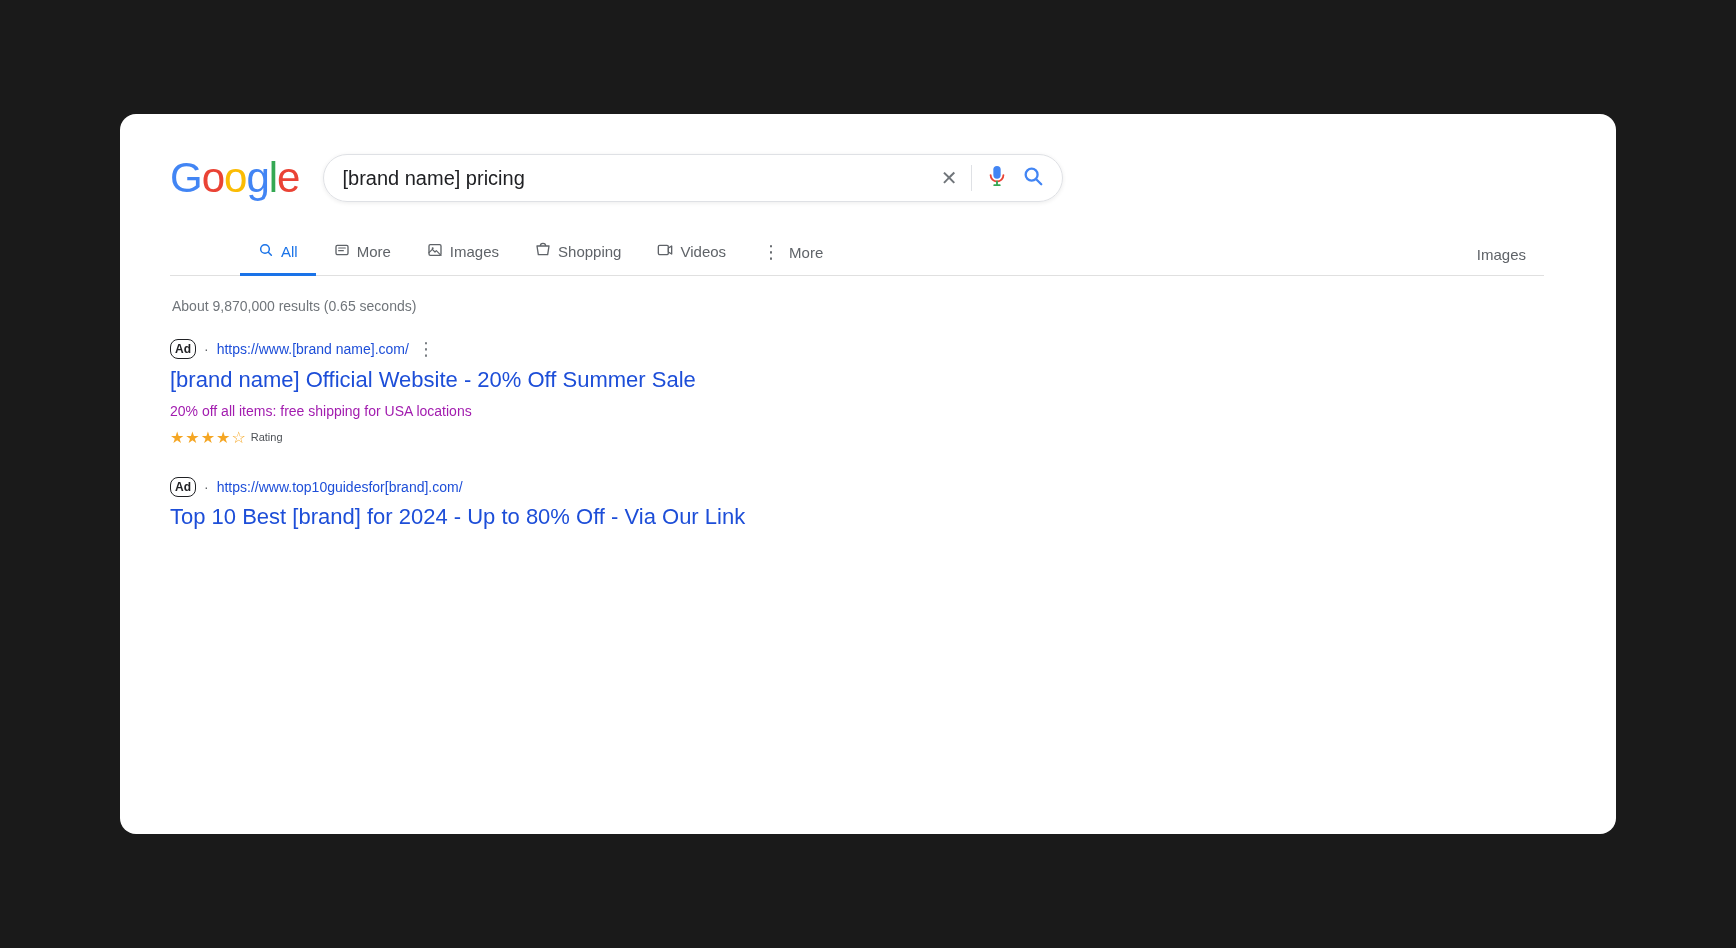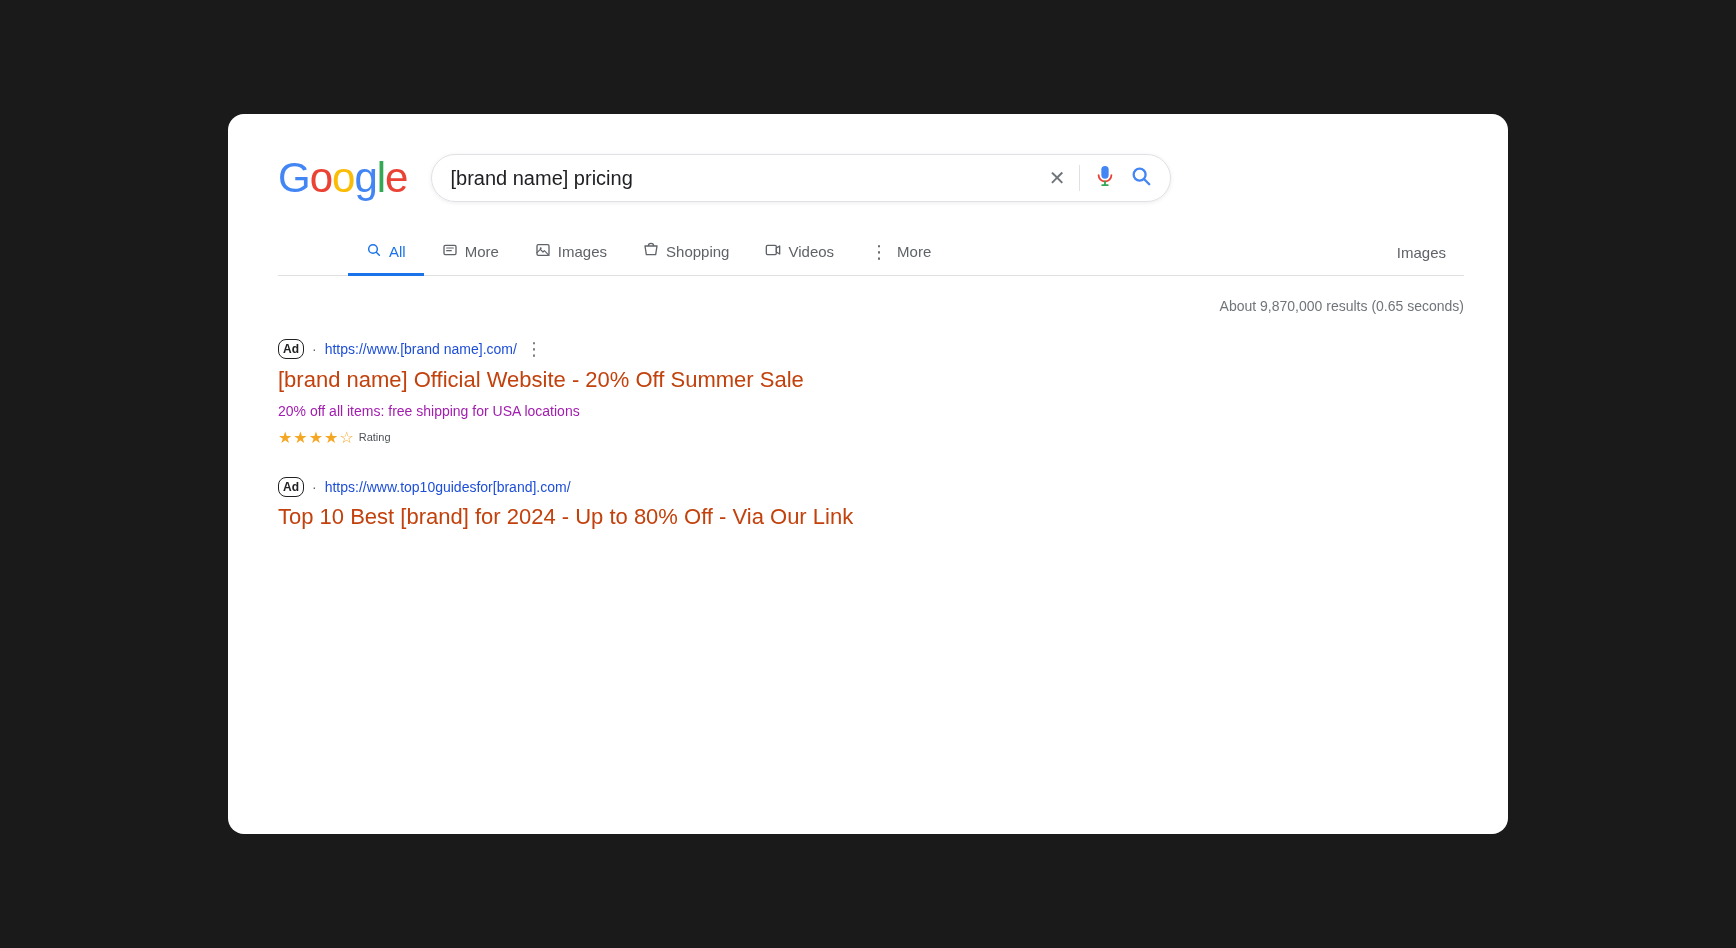--- a/index.html
+++ b/index.html
@@ -7,23 +7,23 @@
       background: #1a1a1a;
       display: flex;
       justify-content: center;
       align-items: center;
       min-height: 100vh;
       font-family: Arial, sans-serif;
     }
     .browser-window {
       background: #fff;
       border-radius: 16px;
-      width: 1280px;
+      width: 1496px;
       min-height: 720px;
-      padding: 40px 44px 60px 50px;
+      padding: 40px 72px 60px 50px;
       position: relative;
     }
     
     .search-header {
       display: flex;
       align-items: center;
       gap: 24px;
       margin-bottom: 28px;
     }
     .google-logo {
@@ -82,21 +82,21 @@
       cursor: pointer;
     }
     .search-icon-btn svg {
       width: 22px;
       height: 22px;
     }
 
     
     .nav-tabs {
       display: flex;
-      align-items: center;
+      align-items: flex-end;
       border-bottom: 1px solid #e0e0e0;
       margin-bottom: 22px;
       padding-left: 70px;
       gap: 0;
     }
     .nav-tab {
       display: flex;
       align-items: center;
       gap: 7px;
       padding: 12px 18px;
@@ -122,21 +122,20 @@
       color: #5f6368;
       cursor: pointer;
     }
 
     
     .results-info {
       font-size: 14px;
       color: #70757a;
       margin-bottom: 24px;
       padding-left: 2px;
-      text-align: right;
     }
 
     
     .ad-block {
       margin-bottom: 30px;
     }
     .ad-meta {
       display: flex;
       align-items: center;
       gap: 8px;
@@ -157,21 +156,21 @@
       color: #1d4ed8;
       font-size: 14px;
     }
     .ad-dots {
       color: #70757a;
       font-size: 18px;
       cursor: pointer;
     }
     .ad-title {
       font-size: 22px;
-      color: #c2410c;
+      color: #1d4ed8;
       cursor: pointer;
       margin-bottom: 6px;
       line-height: 1.3;
     }
     .ad-description {
       font-size: 14px;
       color: #a21caf;
       margin-bottom: 6px;
       line-height: 1.5;
     }

